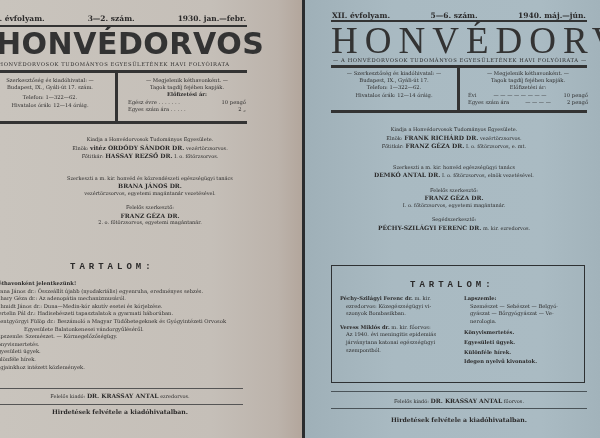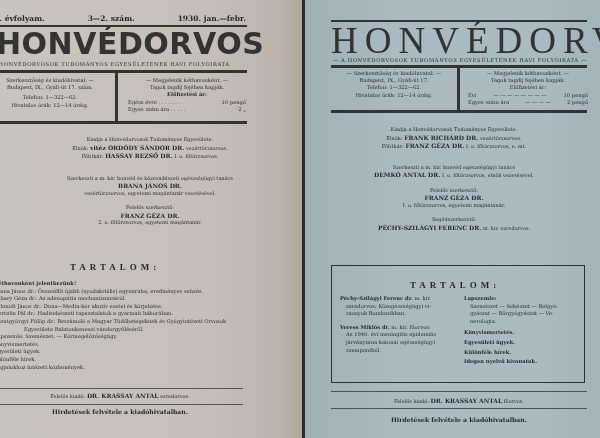--- a/index.html
+++ b/index.html
@@ -10,21 +10,21 @@
     .abs { position:absolute; }
     .masthead-row { font-weight:bold; font-size:7.5px; display:flex; justify-content:space-between; white-space:nowrap; }
     .rule { position:absolute; background:#333; }
     .title-left { font-family:"DejaVu Sans", sans-serif; font-weight:bold; font-size:30px; letter-spacing:0.5px; color:#333; }
     .title-right { font-family:"Liberation Serif", serif; font-size:37px; letter-spacing:7px; color:#333; }
     .subtitle { font-size:5.2px; letter-spacing:0.6px; white-space:nowrap; }
     .info { font-size:5.2px; text-align:center; line-height:7.2px; white-space:nowrap; }
     .info .b { font-weight:bold; }
     .cred { font-size:5px; text-align:center; white-space:nowrap; line-height:7.5px; }
     .cred .b { font-weight:bold; font-size:6px; }
-    .toc-head { font-family:Liberation Serif, serif; font-weight:bold; font-size:9px; letter-spacing:4px; }
+    .toc-head { font-family:Liberation Mono, monospace; font-weight:bold; font-size:9px; letter-spacing:4px; }
     .toc-line { font-size:5.2px; white-space:nowrap; line-height:7.6px; }
     .toc-line .b { font-weight:bold; }
     .footer { font-size:5px; text-align:center; white-space:nowrap; }
     .footer .b { font-weight:bold; font-size:6px; }
     .ads { font-weight:bold; font-size:6.2px; text-align:center; white-space:nowrap; }
     .price-row { display:flex; justify-content:space-between; font-size:5.2px; line-height:7px; white-space:nowrap; }
     .toc-box { position:absolute; border:1.5px solid #2e3133; box-sizing:border-box; }
   </style>
 </head>
 <body>
@@ -92,20 +92,25 @@
 
   <div class="rule" style="left:0; top:388px; width:243px; height:1px; background:#555;"></div>
   <div class="abs footer" style="left:0; top:392px; width:240px;">
     <span>Felelős kiadó:</span> <span class="b">DR. KRASSAY ANTAL</span> <span>ezredorvos.</span>
   </div>
   <div class="rule" style="left:0; top:404px; width:243px; height:1px; background:#555;"></div>
   <div class="abs ads" style="left:0; top:408px; width:240px;">Hirdetések felvétele a kiadóhivatalban.</div>
 </div>
 
 <div class="page page-right">
+  <div class="abs masthead-row" style="left:27px; top:11px; width:254px;">
+    <span>XII. évfolyam.</span>
+    <span>5—6. szám.</span>
+    <span>1940. máj.—jún.</span>
+  </div>
   <div class="rule" style="left:26px; top:20px; width:256px; height:2px;"></div>
   <div class="abs title-right" style="left:26px; top:19px;">HONVÉDORVOS</div>
   <div class="abs subtitle" style="left:28px; top:57px;">— A HONVÉDORVOSOK TUDOMÁNYOS EGYESÜLETÉNEK HAVI FOLYÓIRATA —</div>
   <div class="rule" style="left:26px; top:65px; width:256px; height:2.5px;"></div>
   <div class="rule" style="left:152px; top:67px; width:3px; height:44px;"></div>
 
   <div class="abs info" style="left:28px; top:70px; width:122px;">
     <div>— Szerkesztőség és kiadóhivatal: —</div>
     <div>Budapest, IX., Gyáli-út 17.</div>
     <div>Telefon: 1—322—62.</div>

